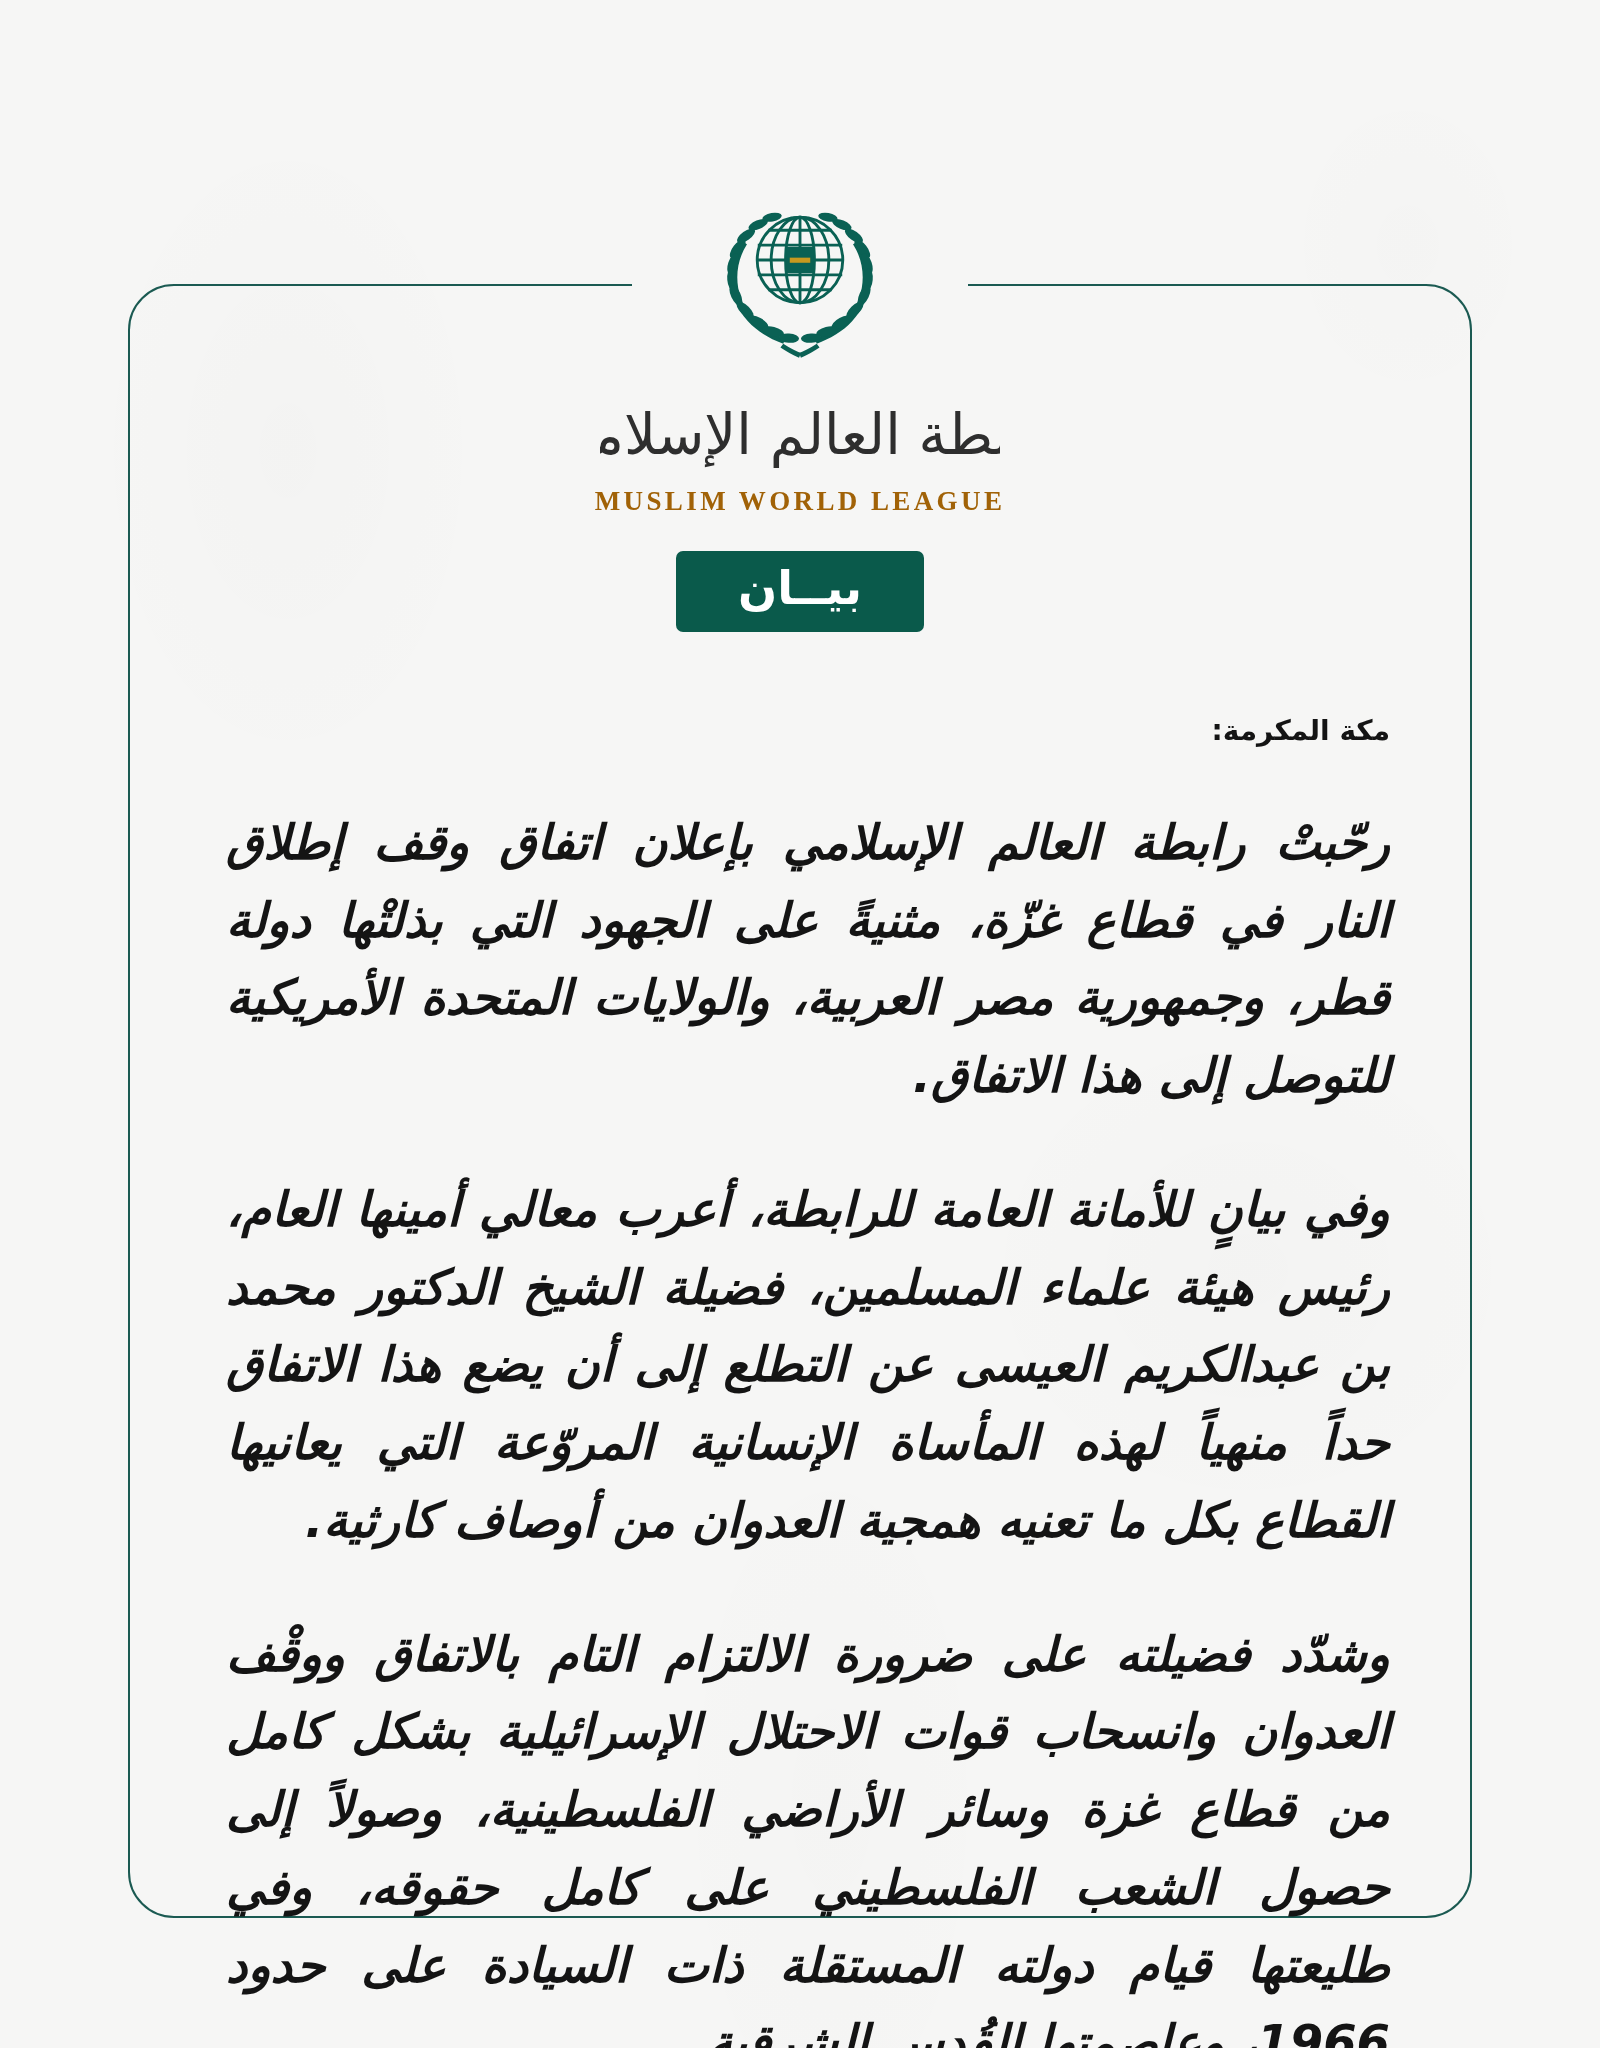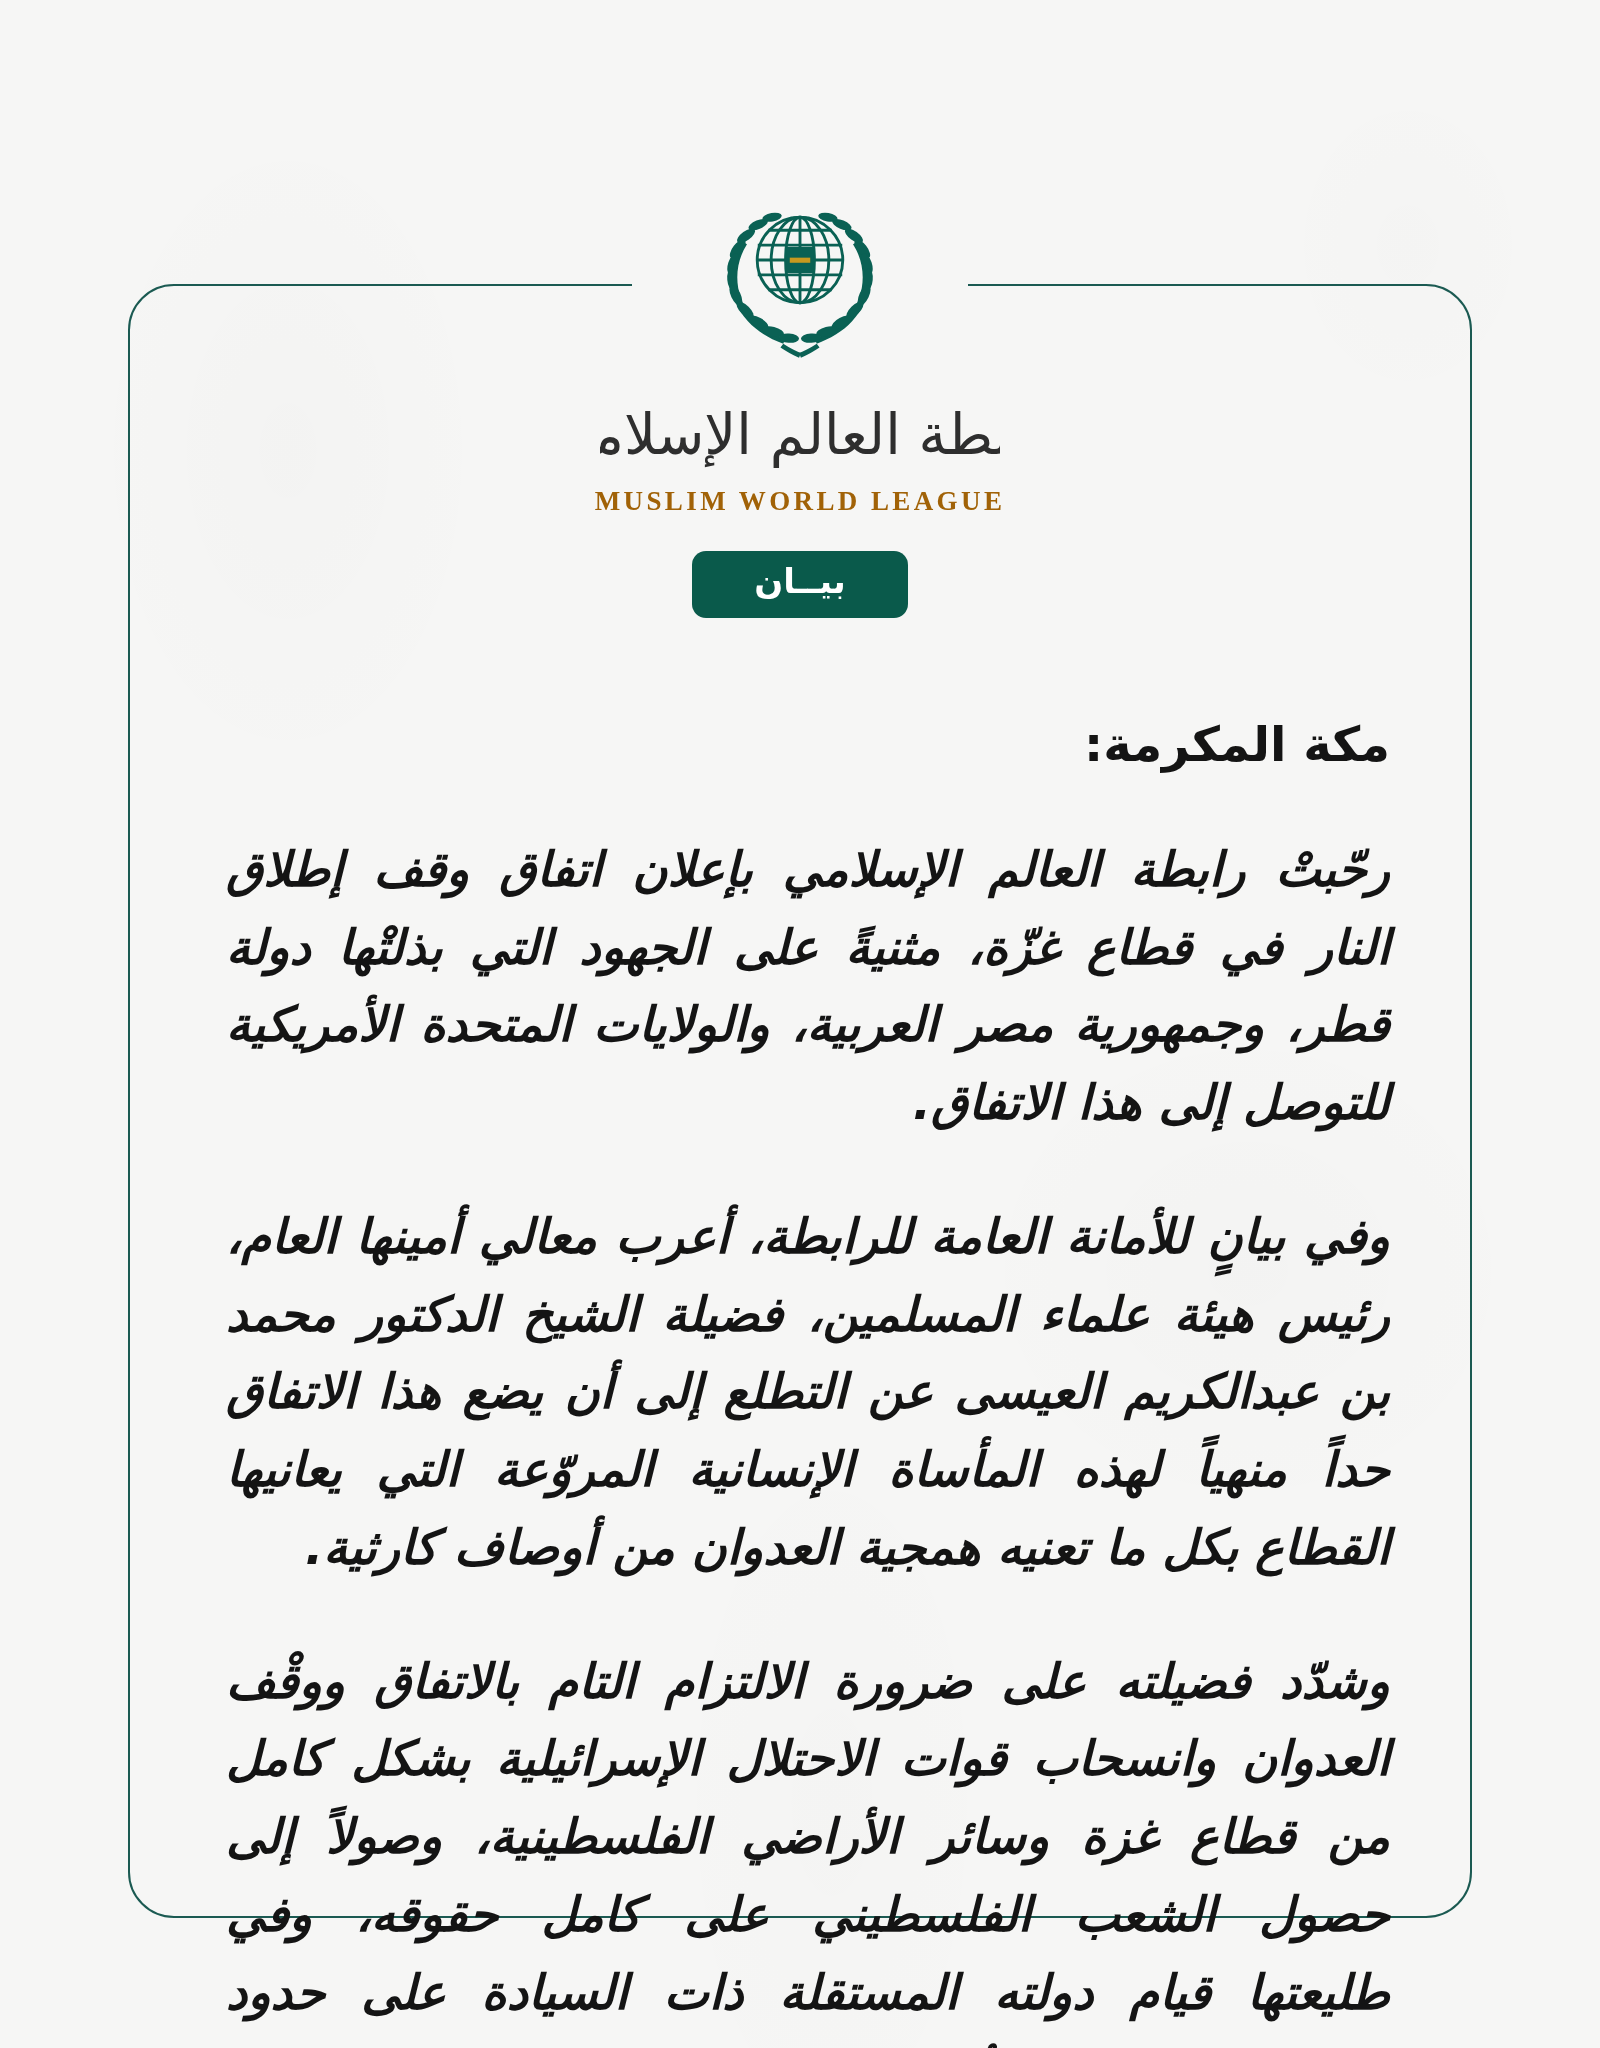--- a/index.html
+++ b/index.html
@@ -86,41 +86,41 @@
 
   
   .badge-wrap {
     margin-top: 36px;
     text-align: center;
   }
   .badge {
     display: inline-block;
     background: #0a5a4b;
     color: #ffffff;
-    border-radius: 14px;
+    border-radius: 7px;
     padding: 11px 62px 17px;
-    font-size: 34px;
+    font-size: 46px;
     font-weight: bold;
     letter-spacing: 1px;
     line-height: 1.15;
     font-family: "DejaVu Sans", "Liberation Sans", sans-serif;
   }
 
   
   .content {
     position: absolute;
     top: 712px;
     right: 210px;
     left: 210px;
     z-index: 3;
     direction: rtl;
     color: #141414;
   }
   .dateline {
-    font-size: 48px;
+    font-size: 28px;
     font-weight: bold;
     text-align: right;
     margin: 0 0 54px 0;
     line-height: 1.35;
   }
   .para {
     font-size: 48px;
     font-weight: bold;
     line-height: 1.62;
     text-align: justify;

